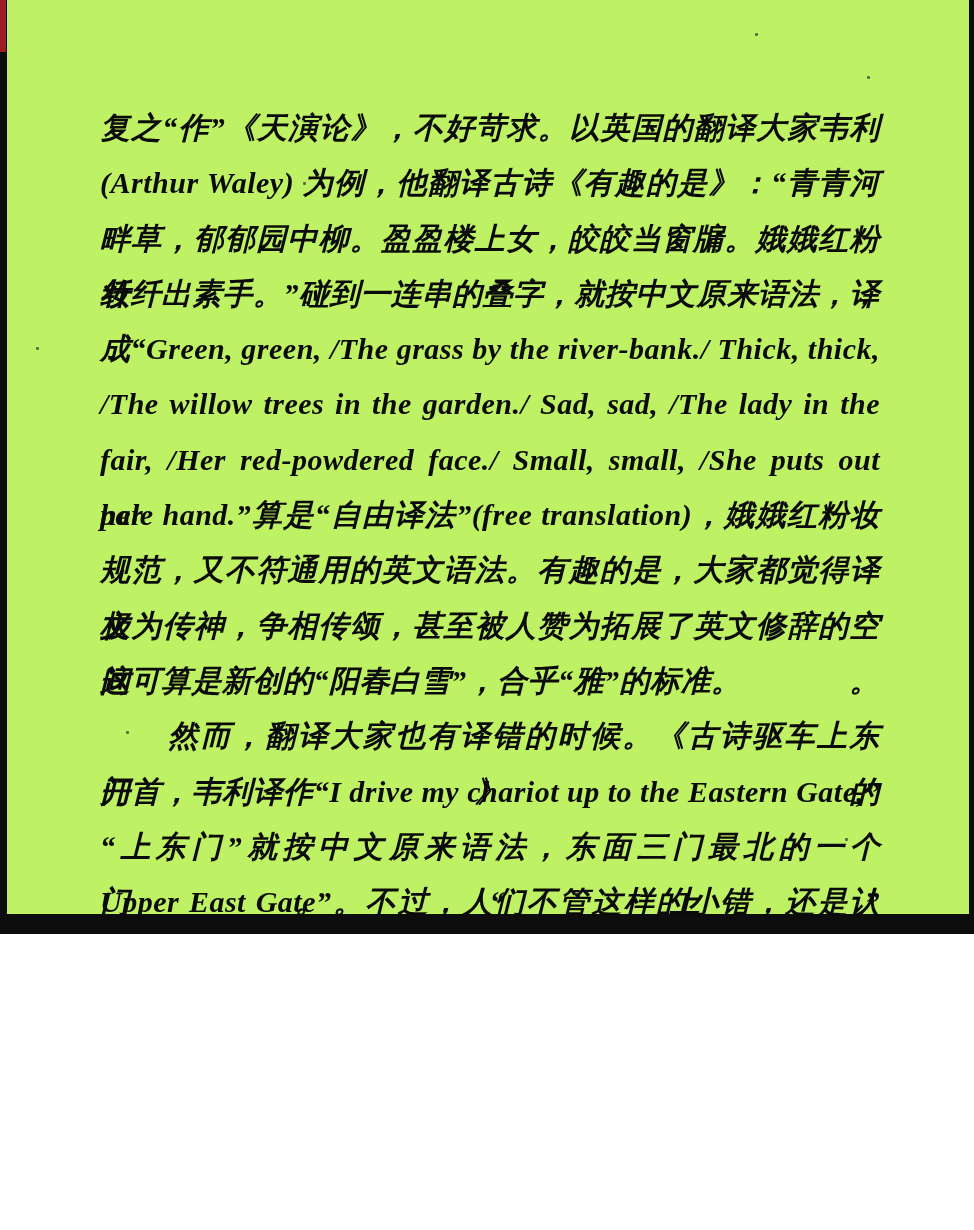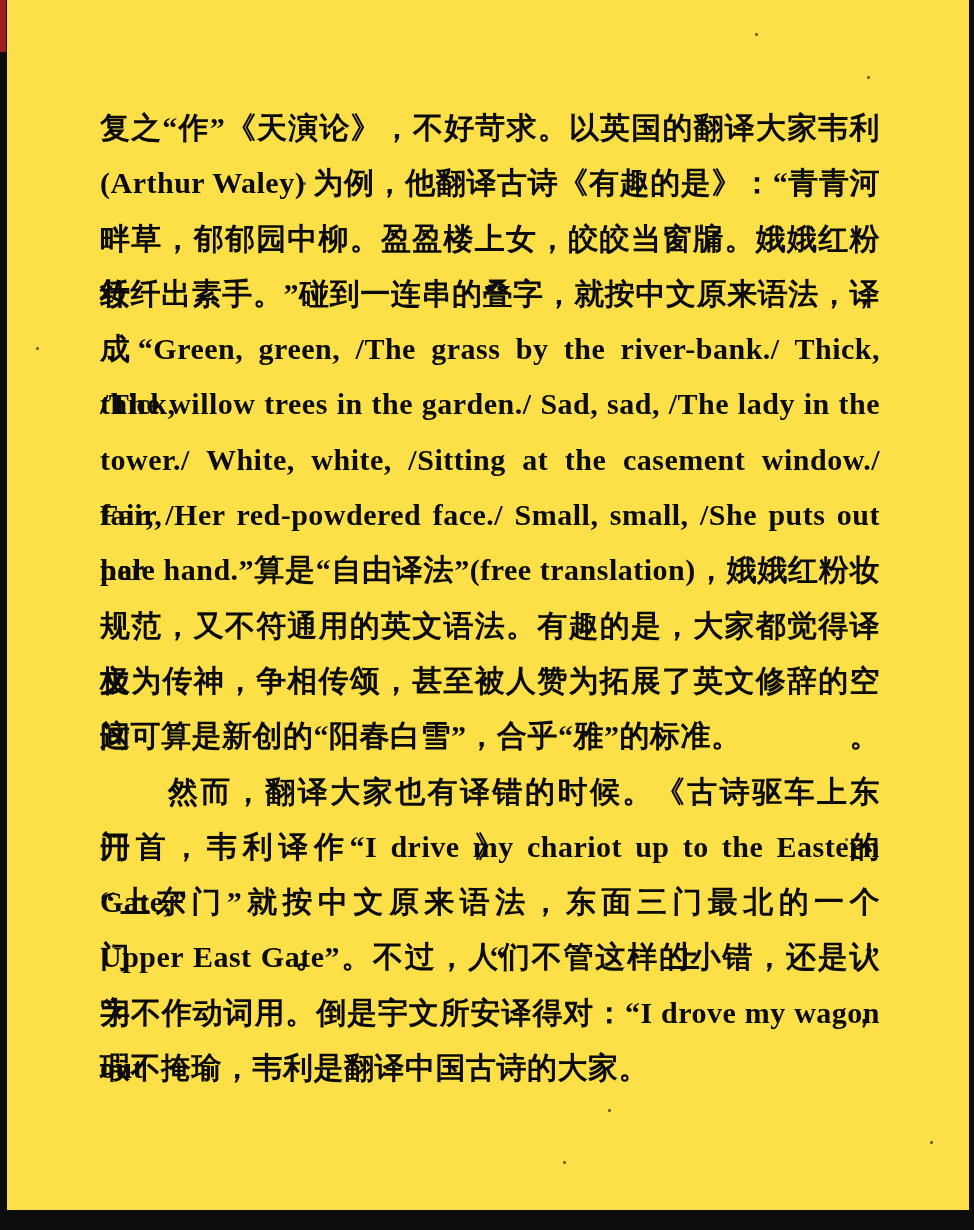--- a/index.html
+++ b/index.html
@@ -3,25 +3,26 @@
 <meta charset="utf-8">
 <style>
   html, body {
     margin: 0;
     padding: 0;
     background: #ffffff;
   }
   .page {
     position: relative;
     width: 974px;
-    height: 1230px;
-    background: #fde047;
+    height: 934px;
+    background: #bef264;
     overflow: hidden;
     font-family: "Liberation Serif", "DejaVu Serif", serif;
     color: #0b0b0b;
+    font-style: italic;
   }
   
   .edge {
     position: absolute;
     background: #0d0d0d;
   }
   .edge-left   { left: 0; top: 0; width: 7px; height: 1230px; }
   .edge-right  { right: 0; top: 0; width: 5px; height: 1230px; }
   .edge-bottom { left: 0; bottom: 0; width: 974px; height: 20px; }
   .red-mark {
@@ -85,21 +86,20 @@
   <div class="speck" style="left:563px; top:1161px;"></div>
   <div class="speck" style="left:930px; top:1141px;"></div>
 
   <div class="textblock" id="textblock">
       <div class="line">复之“作”《天演论》，不好苛求。以英国的翻译大家韦利</div>
       <div class="line">(Arthur Waley) 为例，他翻译古诗《有趣的是》：“青青河</div>
       <div class="line">畔草，郁郁园中柳。盈盈楼上女，皎皎当窗牖。娥娥红粉妆，</div>
       <div class="line">纤纤出素手。”碰到一连串的叠字，就按中文原来语法，译</div>
       <div class="line">成“Green, green, /The grass by the river-bank./ Thick, thick,</div>
       <div class="line">/The willow trees in the garden./ Sad, sad, /The lady in the</div>
-      <div class="line">tower./ White, white, /Sitting at the casement window./ Fair,</div>
       <div class="line">fair, /Her red-powdered face./ Small, small, /She puts out her</div>
       <div class="line">pale hand.”算是“自由译法”(free translation)，娥娥红粉妆</div>
       <div class="line">规范，又不符通用的英文语法。有趣的是，大家都觉得译文</div>
       <div class="line">极为传神，争相传颂，甚至被人赞为拓展了英文修辞的空间。</div>
       <div class="line para-end">这可算是新创的“阳春白雪”，合乎“雅”的标准。</div>
       <div class="line indent">然而，翻译大家也有译错的时候。《古诗驱车上东门》的</div>
       <div class="line">开首，韦利译作“I drive my chariot up to the Eastern Gate,”</div>
       <div class="line">“上东门”就按中文原来语法，东面三门最北的一个门。“上”</div>
       <div class="line">Upper East Gate”。不过，人们不管这样的小错，还是认为，</div>
       <div class="line">字不作动词用。倒是宇文所安译得对：“I drove my wagon out</div>

